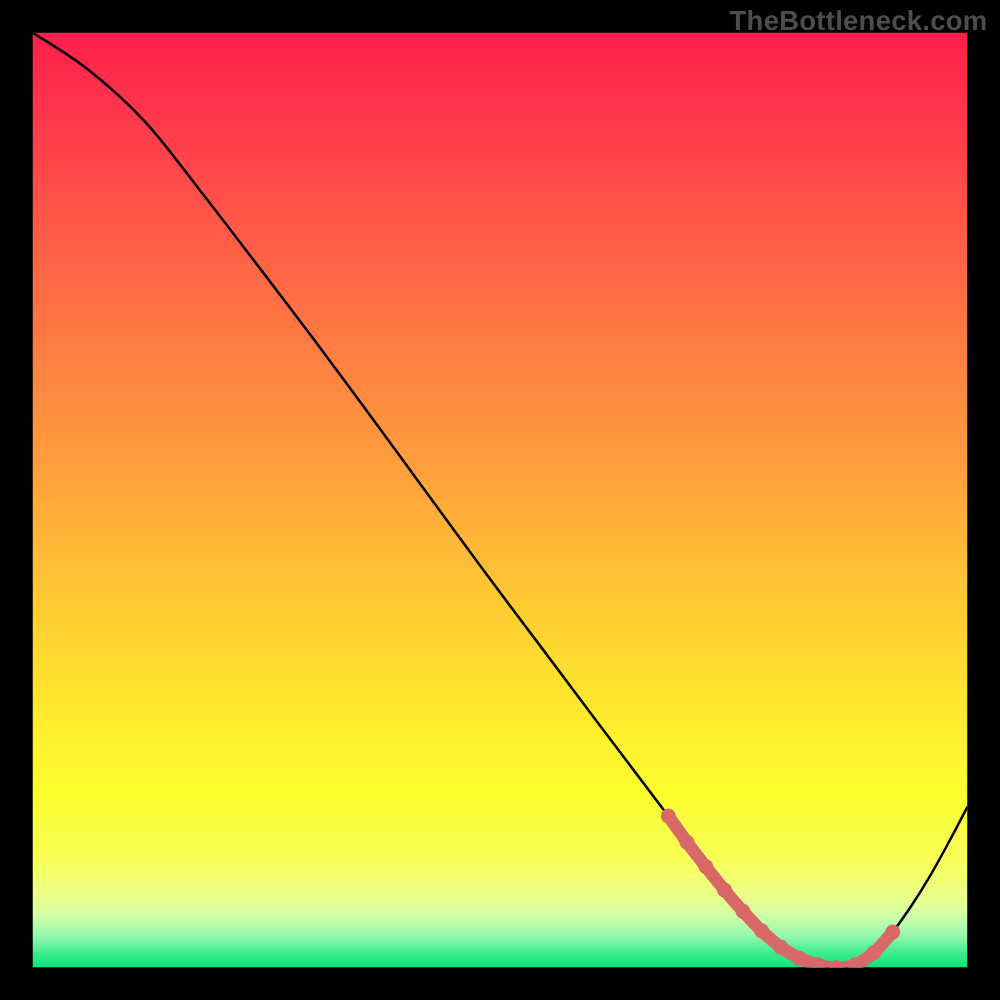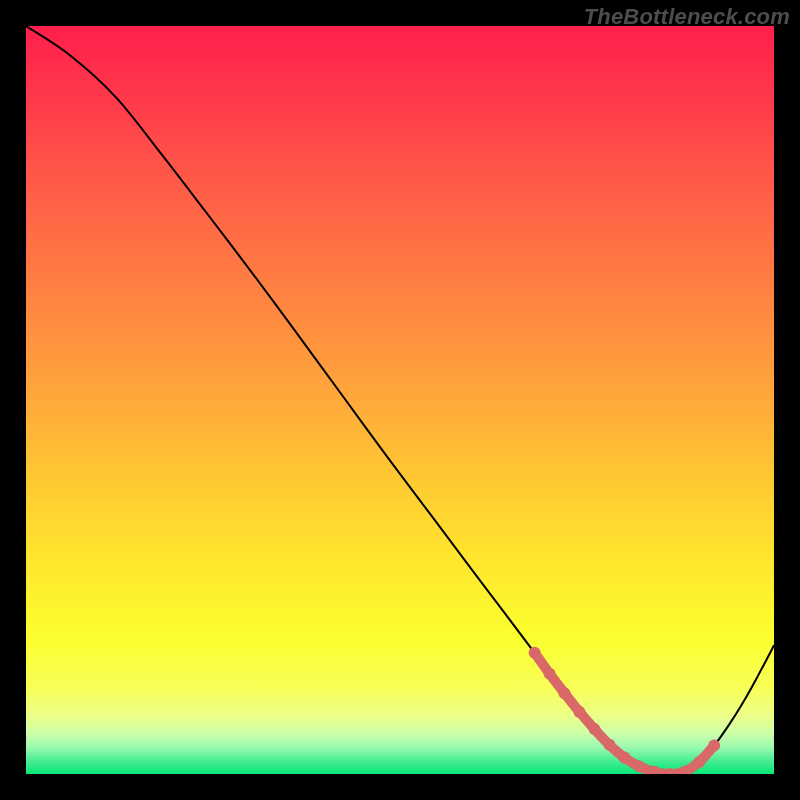--- a/index.html
+++ b/index.html
@@ -9,21 +9,20 @@
     height: 800px;
     background: #000;
     overflow: hidden;
     font-family: Arial, Helvetica, sans-serif;
   }
   .stage {
     position: relative;
     width: 800px;
     height: 620px;
     background: #000;
-    font-style: italic;
   }
   .watermark {
     position: absolute;
     top: 4px;
     right: 10px;
     color: #4d4d4d;
     font-size: 22px;
     font-weight: 600;
     letter-spacing: 0.2px;
     z-index: 10;

